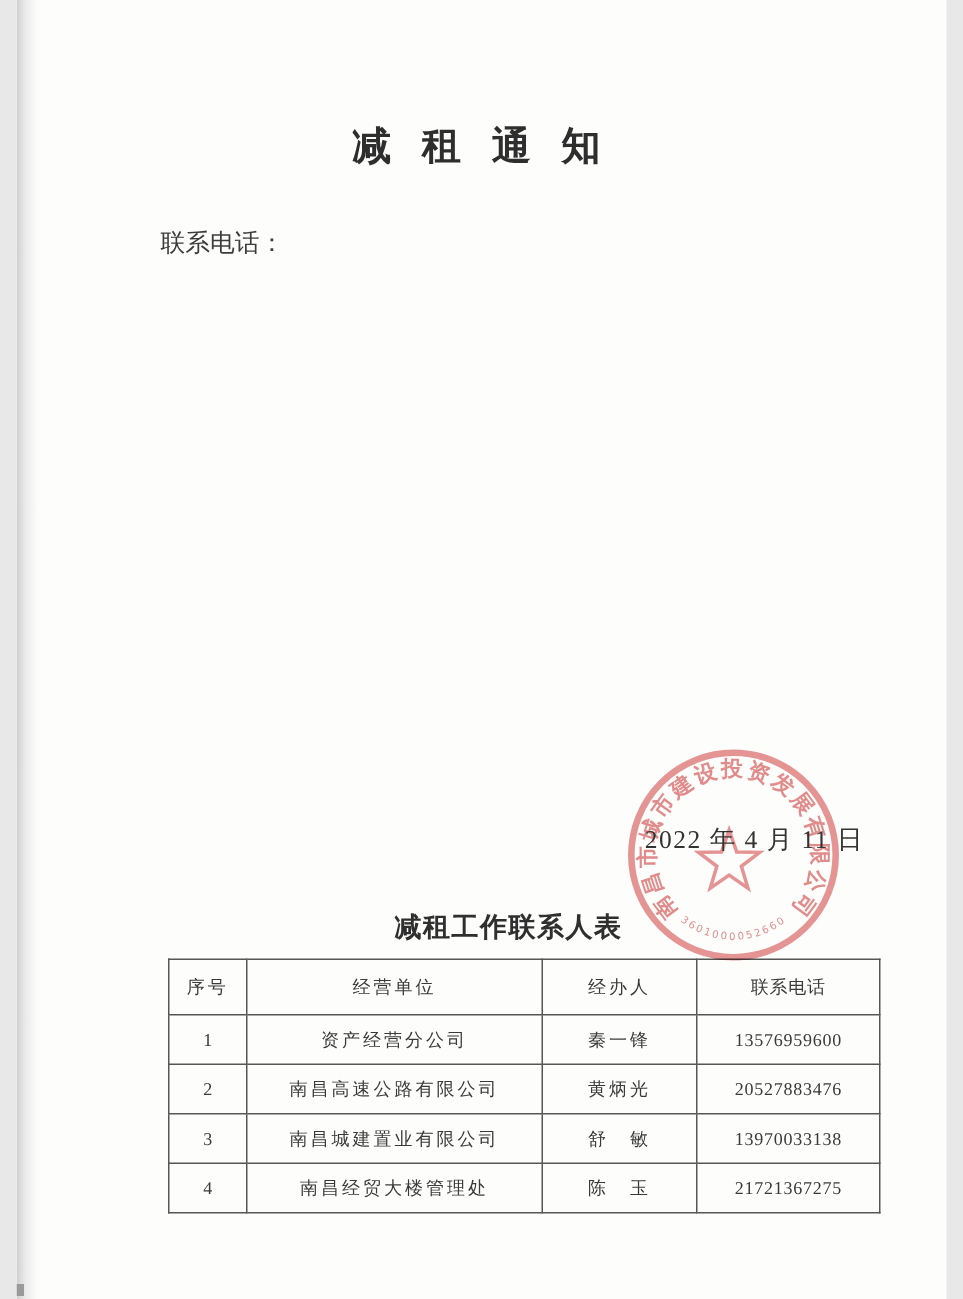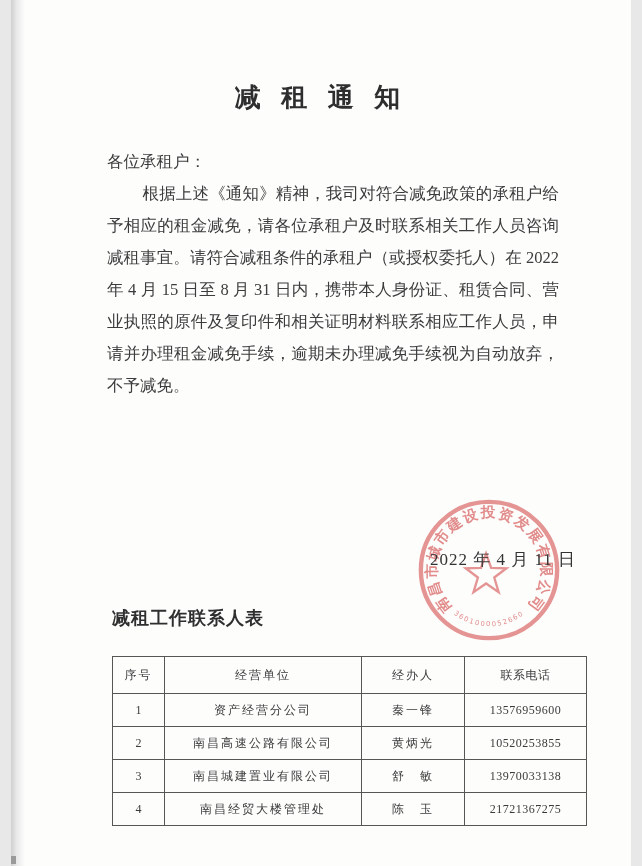--- a/index.html
+++ b/index.html
@@ -46,23 +46,23 @@
   }
   .seal{
     position:absolute;left:405px;top:497px;width:146px;height:146px;
     z-index:2;opacity:0.82;mix-blend-mode:multiply;
   }
   .table-block{
     position:absolute;top:606px;left:101px;width:454px;
     z-index:1;
   }
   .table-title{
-    text-align:left;font-size:18px;font-weight:bold;
+    text-align:center;font-size:18px;font-weight:bold;
     letter-spacing:1px;color:#2f2f2f;
-    margin:0 0 26px 0;
+    margin:0 0 9px 0;
   }
   table.contacts{
     border-collapse:collapse;width:454px;table-layout:fixed;
     font-size:12px;color:#3a3a3a;
   }
   table.contacts th,table.contacts td{
     border:1.5px solid #565656;
     text-align:center;font-weight:normal;
     padding:0 2px;overflow:hidden;white-space:nowrap;
   }
@@ -78,22 +78,21 @@
 <body>
 
 <div class="page">
 
   <div class="scan-edge-left"></div>
   <div class="scan-corner-mark"></div>
 
   <h1 class="doc-title">减 租 通 知</h1>
 
   <div class="notice-body">
-      <p class=""><span>各位承租户：</span></p>
-      <p class="indent"><span>根据上述《通知》精神，我司对符合减免政策的承租户给予相应的租金减免，请各位承租户及时联系相关工作人员咨询减租事宜。请符合减租条件的承租户（或授权委托人）在 2022 年 4 月 15 日至 8 月 31 日内，携带本人身份证、租赁合同、营业执照的原件及复印件和相关证明材料联系相应工作人员，申请并办理租金减免手续，逾期未办理减免手续视为自动放弃，不予减免。</span></p>
+      <p class=""><span>联系电话：</span></p>
     </div>
 
   <div class="doc-date">2022 年 4 月 11 日</div>
 
   <div class="seal">
     <svg width="146" height="146" viewBox="0 0 150 150">
       <defs>
         <path id="seal-top-arc" d="M 36.8,113.2 A 54,54 0 1,1 113.2,113.2" fill="none"></path>
         <path id="seal-bottom-arc" d="M 37.7,119.4 A 58,58 0 0,0 112.3,119.4" fill="none"></path>
       </defs>
@@ -123,21 +122,21 @@
           <tr>
             <td class="col-0">1</td>
             <td class="col-1">资产经营分公司</td>
             <td class="col-2">秦一锋</td>
             <td class="col-3">13576959600</td>
           </tr>
           <tr>
             <td class="col-0">2</td>
             <td class="col-1">南昌高速公路有限公司</td>
             <td class="col-2">黄炳光</td>
-            <td class="col-3">10520253855</td>
+            <td class="col-3">20527883476</td>
           </tr>
           <tr>
             <td class="col-0">3</td>
             <td class="col-1">南昌城建置业有限公司</td>
             <td class="col-2">舒　敏</td>
             <td class="col-3">13970033138</td>
           </tr>
           <tr>
             <td class="col-0">4</td>
             <td class="col-1">南昌经贸大楼管理处</td>

